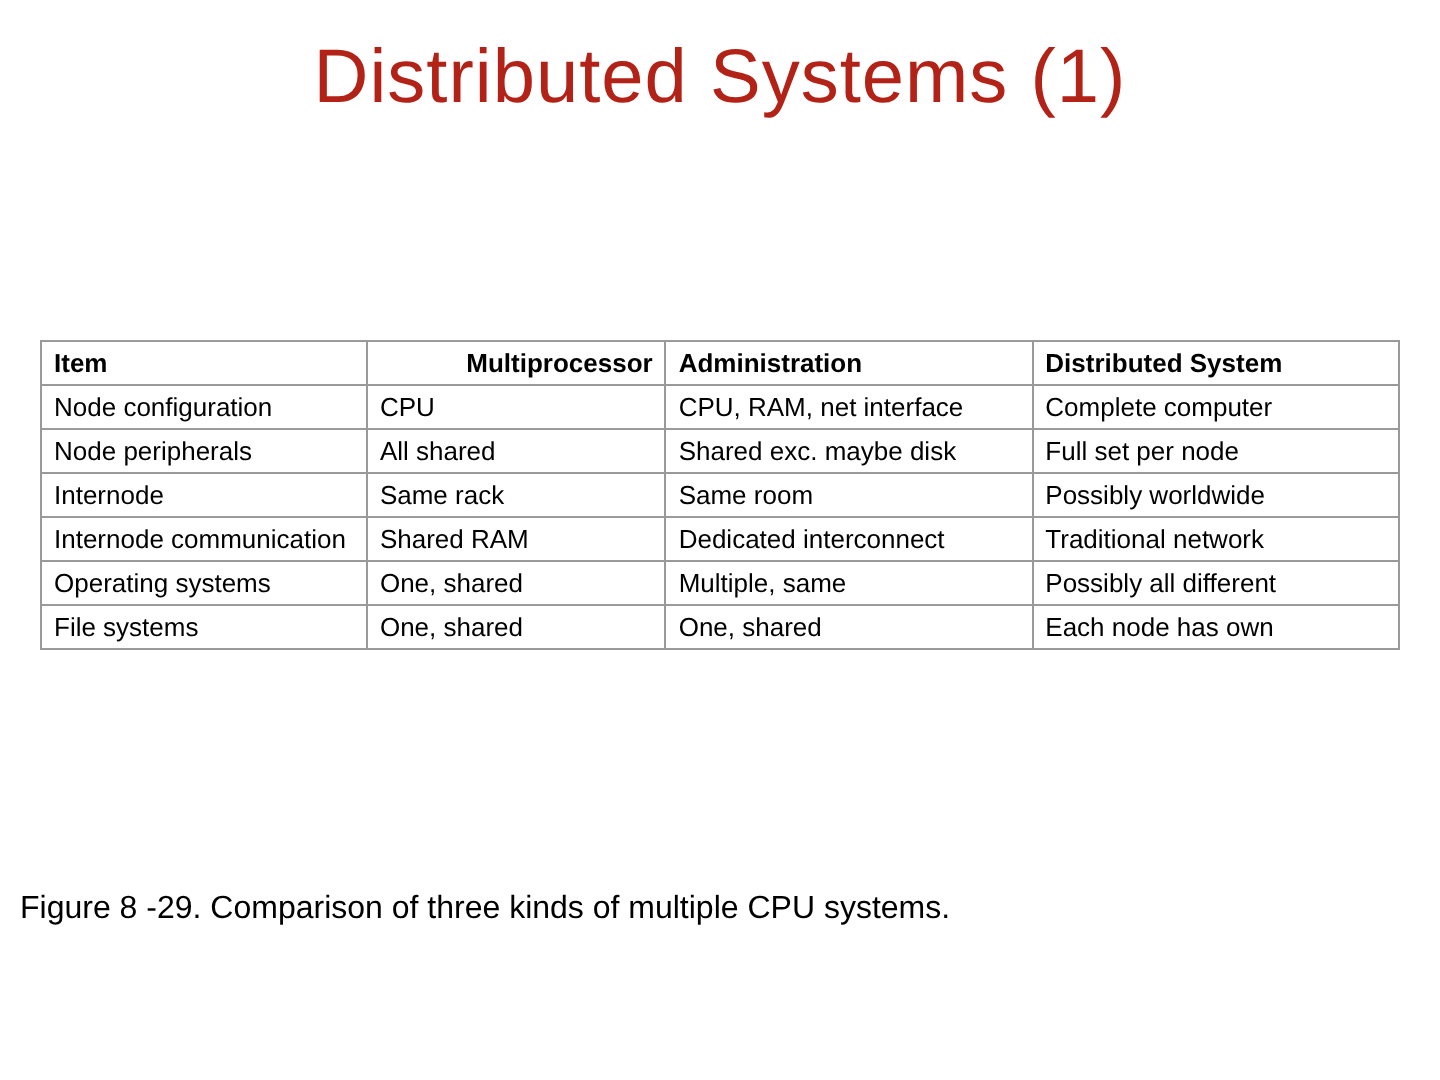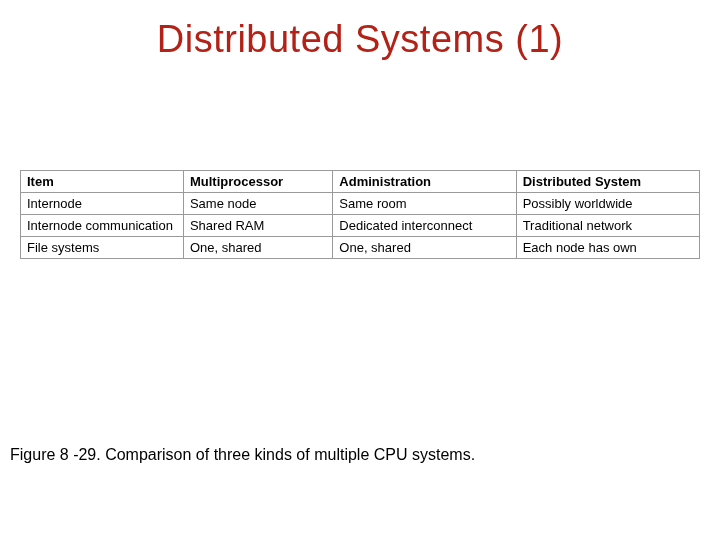--- a/index.html
+++ b/index.html
@@ -46,21 +46,21 @@
     padding: 3px 6px;
     text-align: left;
     vertical-align: middle;
     color: #000;
     background: #fff;
   }
   th {
     font-weight: 700;
   }
   .col-item  { width: 24%; }
-  .col-mp    { width: 22%; }
+  .col-mp    { width: 22%; text-align: right; }
   .col-mc    { width: 27%; }
   .col-ds    { width: 27%; }
 
   .caption {
     position: absolute;
     top: 446px;
     left: 10px;
     width: 700px;
     font-size: 16px;
     color: #000;
@@ -88,30 +88,48 @@
       <thead>
         <tr>
           <th class="col-item">Item</th>
           <th class="col-mp">Multiprocessor</th>
           <th class="col-mc">Administration</th>
           <th class="col-ds">Distributed System</th>
         </tr>
       </thead>
       <tbody>
         <tr>
+          <td>Node configuration</td>
+          <td>CPU</td>
+          <td>CPU, RAM, net interface</td>
+          <td>Complete computer</td>
+        </tr>
+        <tr>
+          <td>Node peripherals</td>
+          <td>All shared</td>
+          <td>Shared exc. maybe disk</td>
+          <td>Full set per node</td>
+        </tr>
+        <tr>
           <td>Internode</td>
-          <td>Same node</td>
+          <td>Same rack</td>
           <td>Same room</td>
           <td>Possibly worldwide</td>
         </tr>
         <tr>
           <td>Internode communication</td>
           <td>Shared RAM</td>
           <td>Dedicated interconnect</td>
           <td>Traditional network</td>
+        </tr>
+        <tr>
+          <td>Operating systems</td>
+          <td>One, shared</td>
+          <td>Multiple, same</td>
+          <td>Possibly all different</td>
         </tr>
         <tr>
           <td>File systems</td>
           <td>One, shared</td>
           <td>One, shared</td>
           <td>Each node has own</td>
         </tr>
       </tbody>
     </table>
   </div>

